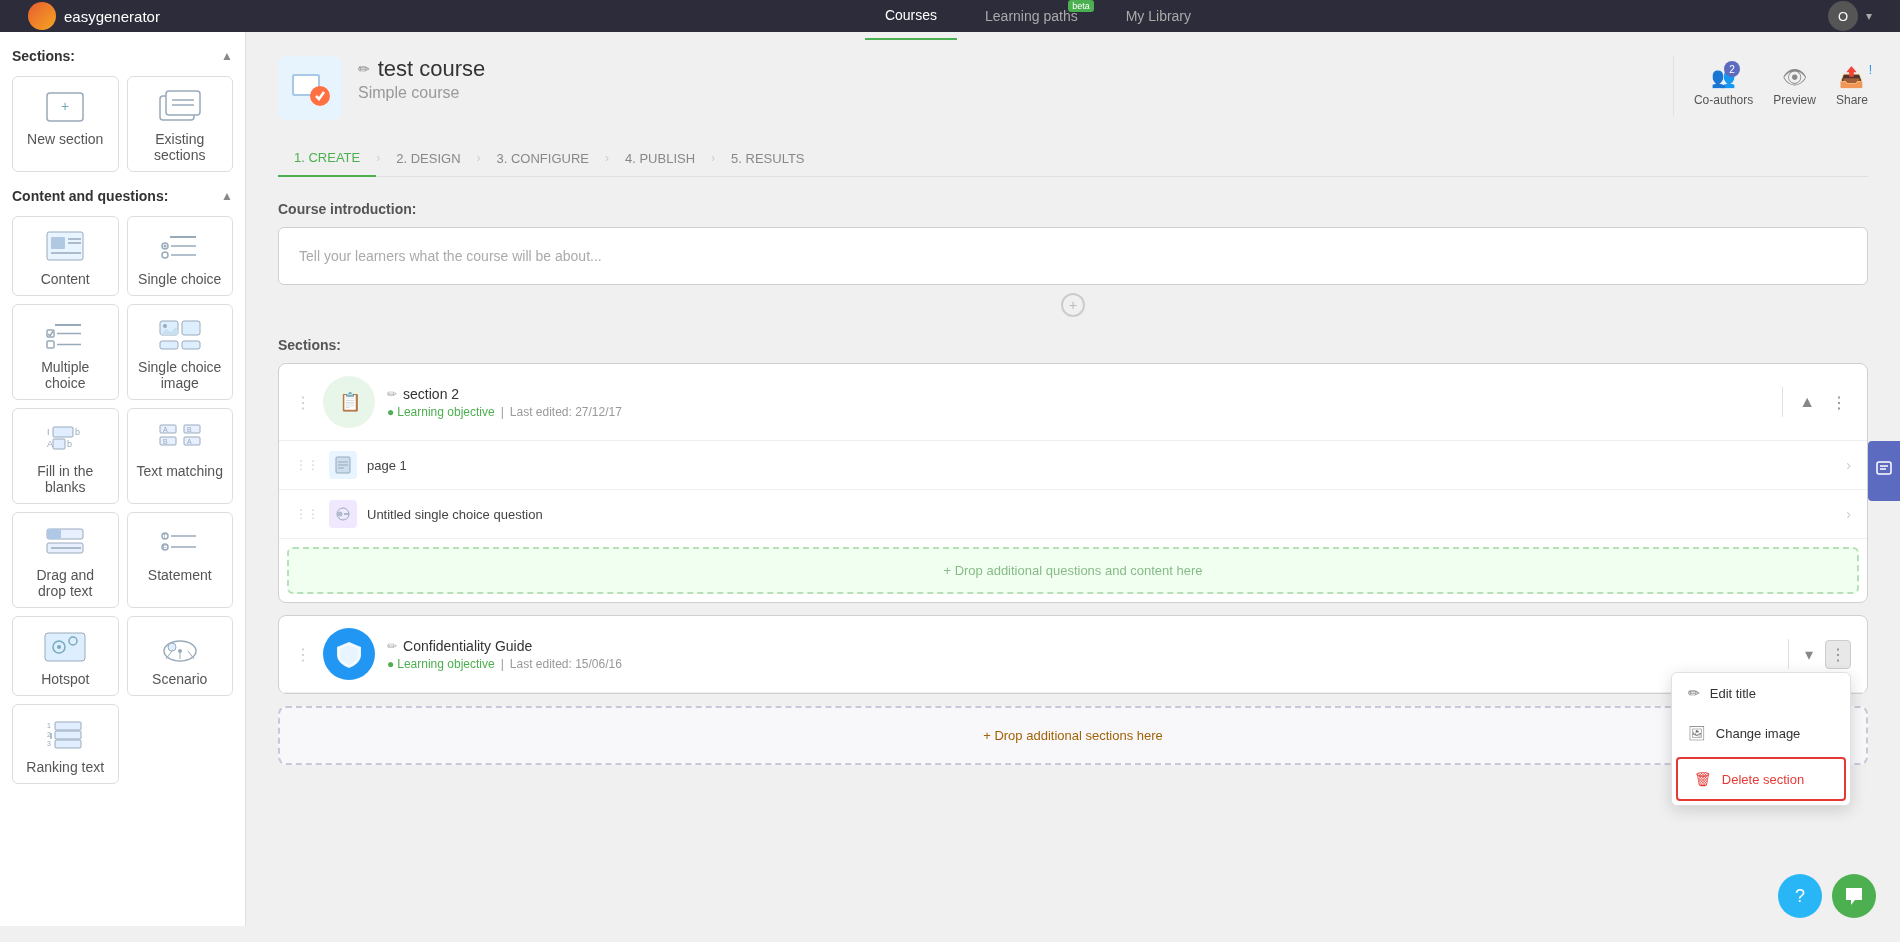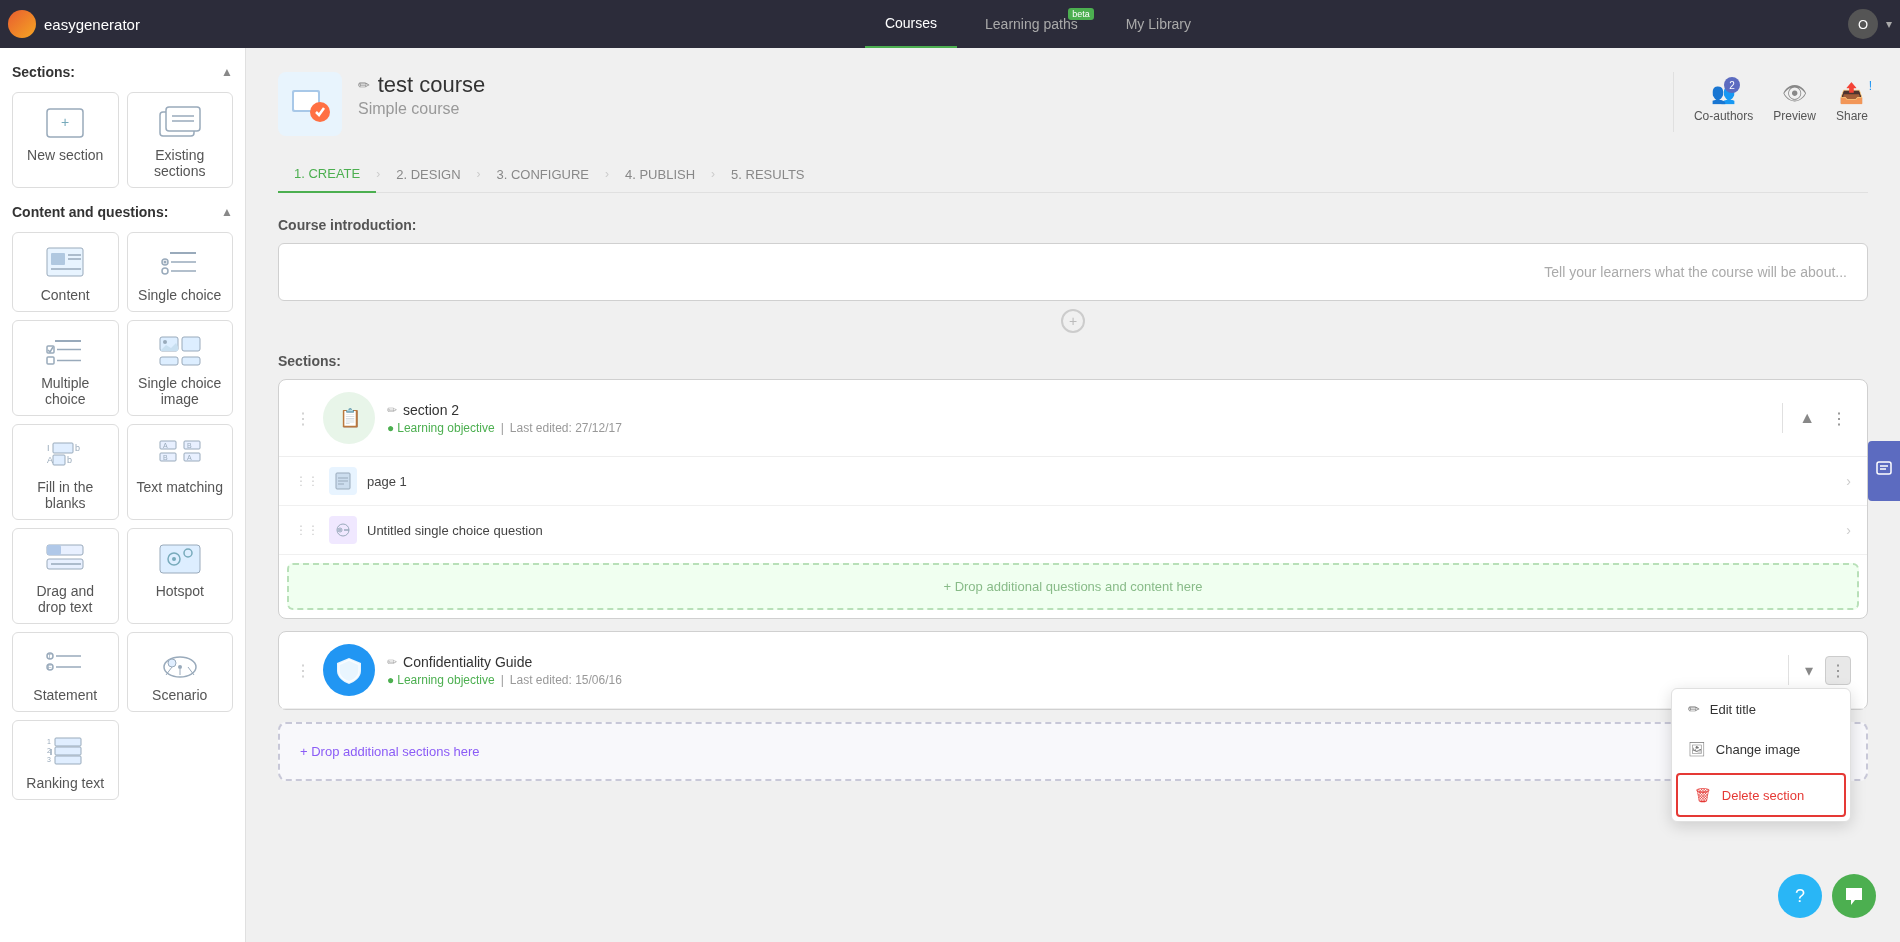--- a/index.html
+++ b/index.html
@@ -1,24 +1,24 @@
 <!DOCTYPE html>
 <html><head>
   <meta charset="utf-8">
   <style>
     * { box-sizing: border-box; margin: 0; padding: 0; }
     body { font-family: 'Segoe UI', Arial, sans-serif; background: #f0f0f0; overflow: hidden; }
 
     
     .top-nav {
-      height: 48px;
+      height: 32px;
       background: #2c2c3a;
       display: flex;
       align-items: center;
-      padding: 0 8px;
+      padding: 0 28px;
       position: relative;
       z-index: 100;
     }
     .logo-area {
       display: flex;
       align-items: center;
       gap: 8px;
       width: 220px;
     }
     .logo-circle {
@@ -215,21 +215,21 @@
       font-size: 14px;
       color: #555;
       font-weight: 600;
       margin-bottom: 10px;
     }
     .intro-box {
       border: 1px solid #d0d0d0;
       border-radius: 6px;
       background: white;
       padding: 20px;
-      text-align: right;
+      text-align: left;
       color: #aaa;
       font-size: 14px;
       margin-bottom: 8px;
       cursor: pointer;
     }
     .add-btn {
       width: 24px; height: 24px;
       border: 2px solid #ccc;
       border-radius: 50%;
       display: flex;
@@ -363,22 +363,22 @@
       color: #88bb88;
       font-size: 13px;
       margin: 8px;
       cursor: pointer;
     }
     .drop-zone-sections {
       border: 2px dashed #c8c8d8;
       background: #f8f8fb;
       border-radius: 8px;
       padding: 20px;
-      text-align: left;
-      color: #8b5cf6;
+      text-align: center;
+      color: #a16207;
       font-size: 13px;
       margin: 0 0 12px 0;
       cursor: pointer;
     }
 
     
     .context-menu {
       position: absolute;
       background: white;
       border: 1px solid #e0e0e0;
@@ -622,41 +622,41 @@
             <rect x="4" y="18" width="36" height="10" rx="2" fill="#e8f0ff" stroke="#9ab" stroke-width="1"></rect>
             <line x1="8" y1="23" x2="38" y2="23" stroke="#9ab" stroke-width="1.5"></line>
           </svg>
         </div>
         <span class="label">Drag and drop text</span>
       </div>
 
       <div class="sidebar-card">
         <div class="icon-box">
           <svg width="44" height="36" viewBox="0 0 44 36">
-            <rect x="2" y="4" width="40" height="28" rx="3" fill="#ddeeff" stroke="#9ab" stroke-width="1"></rect>
-            <circle cx="16" cy="18" r="6" fill="none" stroke="#7ab" stroke-width="1.5"></circle>
-            <circle cx="16" cy="18" r="2" fill="#7ab"></circle>
-            <circle cx="30" cy="12" r="4" fill="none" stroke="#7ab" stroke-width="1.5"></circle>
-          </svg>
-        </div>
-        <span class="label">Hotspot</span>
-      </div>
-
-      <div class="sidebar-card">
-        <div class="icon-box">
-          <svg width="44" height="36" viewBox="0 0 44 36">
             <circle cx="7" cy="11" r="3" fill="none" stroke="#9ab" stroke-width="1.5"></circle>
             <text x="4.5" y="14" font-size="7" fill="#9ab">T</text>
             <line x1="13" y1="11" x2="38" y2="11" stroke="#9ab" stroke-width="1.5"></line>
             <circle cx="7" cy="22" r="3" fill="none" stroke="#9ab" stroke-width="1.5"></circle>
             <text x="4.5" y="25" font-size="7" fill="#9ab">F</text>
             <line x1="13" y1="22" x2="38" y2="22" stroke="#9ab" stroke-width="1.5"></line>
           </svg>
         </div>
         <span class="label">Statement</span>
+      </div>
+
+      <div class="sidebar-card">
+        <div class="icon-box">
+          <svg width="44" height="36" viewBox="0 0 44 36">
+            <rect x="2" y="4" width="40" height="28" rx="3" fill="#ddeeff" stroke="#9ab" stroke-width="1"></rect>
+            <circle cx="16" cy="18" r="6" fill="none" stroke="#7ab" stroke-width="1.5"></circle>
+            <circle cx="16" cy="18" r="2" fill="#7ab"></circle>
+            <circle cx="30" cy="12" r="4" fill="none" stroke="#7ab" stroke-width="1.5"></circle>
+          </svg>
+        </div>
+        <span class="label">Hotspot</span>
       </div>
 
 
       <div class="sidebar-card">
         <div class="icon-box">
           <svg width="44" height="36" viewBox="0 0 44 36">
             <ellipse cx="22" cy="22" rx="16" ry="10" fill="none" stroke="#9ab" stroke-width="1.5"></ellipse>
             <circle cx="14" cy="18" r="4" fill="#e0eeff" stroke="#9ab" stroke-width="1"></circle>
             <circle cx="22" cy="22" r="2" fill="#9ab"></circle>
             <line x1="8" y1="30" x2="14" y2="22" stroke="#9ab" stroke-width="1"></line>

